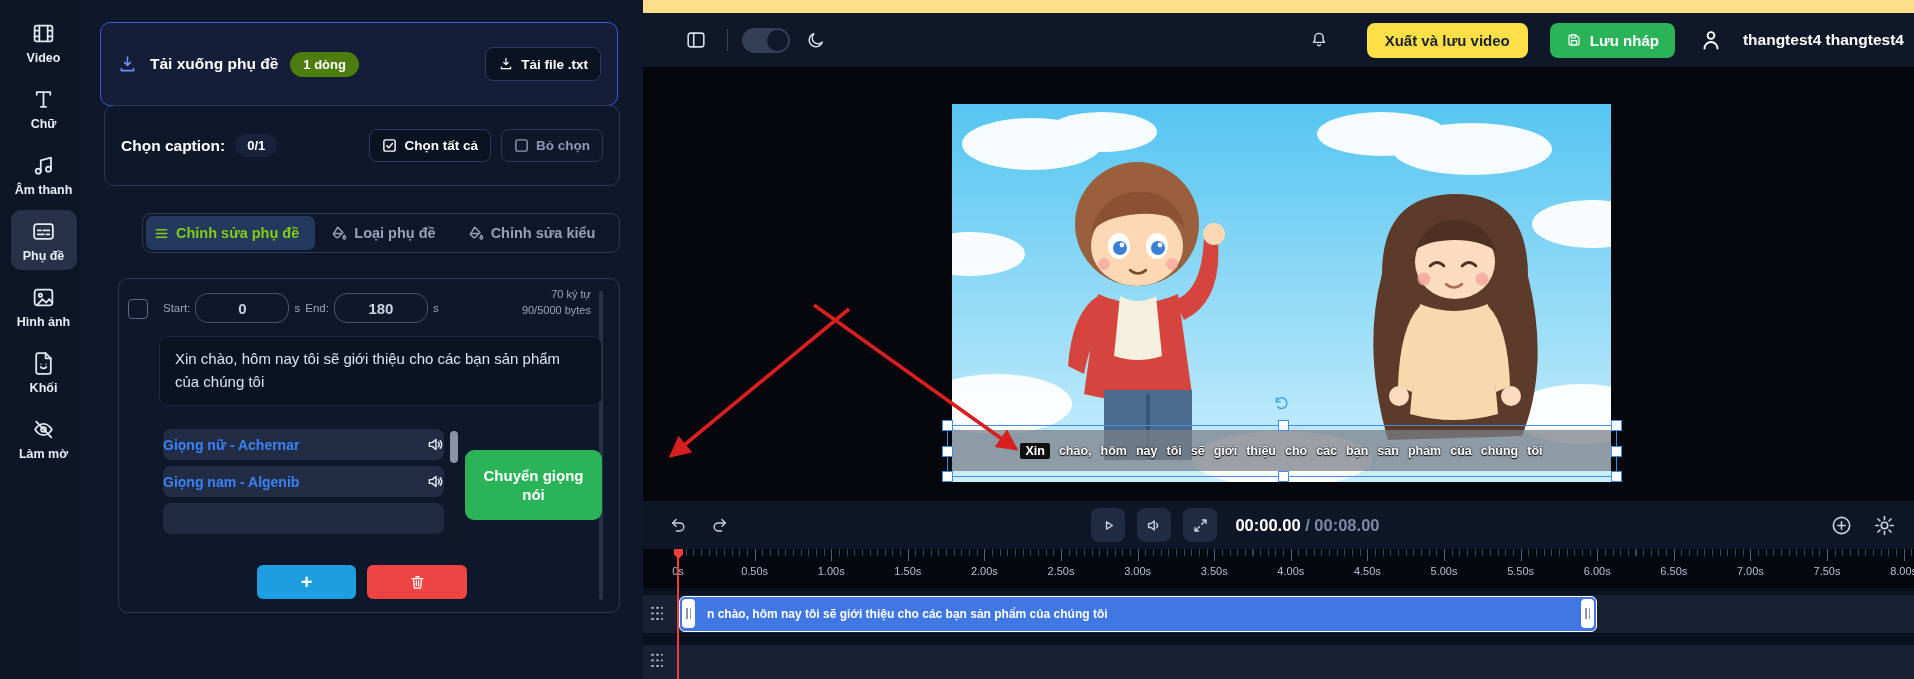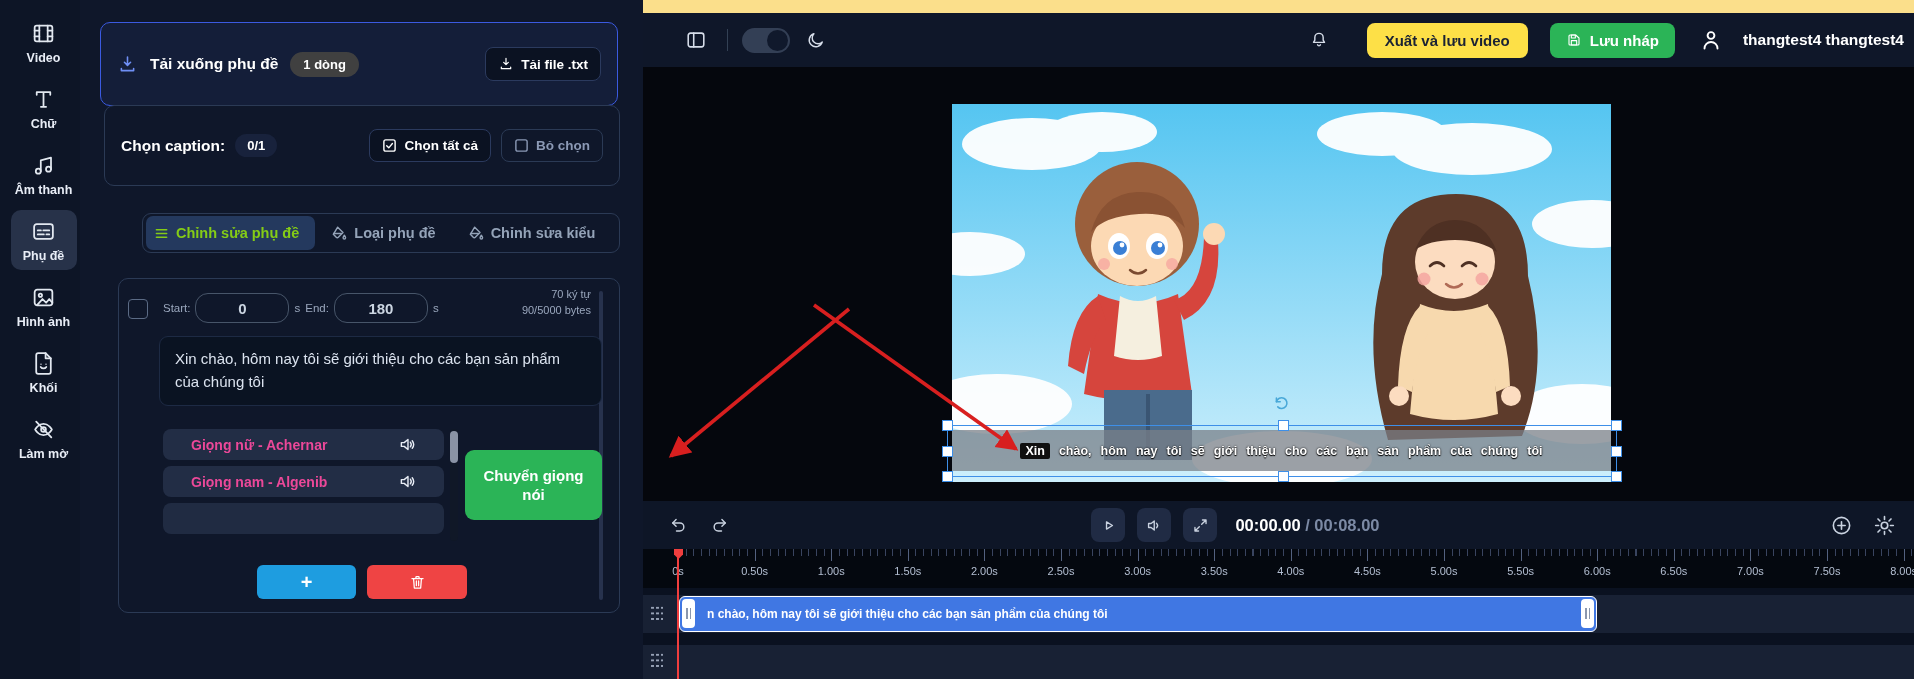--- a/index.html
+++ b/index.html
@@ -12,21 +12,21 @@
   .side-item{width:66px;padding:9px 0 7px;margin-bottom:6px;border-radius:10px;display:flex;flex-direction:column;
              align-items:center;gap:5px;color:#dfe6f2;cursor:pointer;}
   .side-item svg{stroke:#e2e8f0;fill:none;stroke-width:1.7;stroke-linecap:round;stroke-linejoin:round;}
   .side-item .lbl{font-size:12.5px;font-weight:700;color:#e8edf6;}
   .side-item.active{background:#273249;}
   
   .panel{position:absolute;left:80px;top:0;width:563px;height:679px;background:#0f172a;box-sizing:border-box;}
   .card-download{position:absolute;left:20px;top:22px;width:518px;height:84px;border:1px solid var(--card-border-blue,#3b5ae0);
                  background:#141e39;border-radius:10px;display:flex;align-items:center;padding:0 16px;box-sizing:border-box;gap:12px;}
   .dl-title{font-size:15.5px;font-weight:700;color:#fff;}
-  .badge{background:#404040;border-radius:14px;padding:5px 13px;font-size:13px;font-weight:700;color:#fff;}
+  .badge{background:#4d7c0f;border-radius:14px;padding:5px 13px;font-size:13px;font-weight:700;color:#fff;}
   .btn-dark{background:#0b1222;border:1px solid #2b3a5e;border-radius:8px;color:#fff;font-weight:700;font-size:13.5px;
             display:flex;align-items:center;gap:7px;padding:8px 12px;cursor:pointer;}
   .btn-dark svg,.card-download .dlic svg{stroke:#fff;fill:none;stroke-width:1.8;stroke-linecap:round;stroke-linejoin:round;}
   .card-caption{position:absolute;left:24px;top:105px;width:516px;height:81px;border:1px solid #2b3a55;border-radius:10px;
                 display:flex;align-items:center;padding:0 16px;box-sizing:border-box;gap:10px;}
   .cap-label{font-size:15.5px;font-weight:700;color:#fff;}
   .pill{background:#18223c;border-radius:13px;padding:4px 12px;font-size:13px;font-weight:700;color:#fff;}
   .btn-ghost{background:transparent;border:1px solid #2b3a55;border-radius:8px;color:#8b99b5;font-weight:700;font-size:13.5px;
              display:flex;gap:7px;padding:8px 12px;cursor:pointer;}
   .btn-ghost svg,.btn-darkchk svg{fill:none;stroke-linecap:round;stroke-linejoin:round;}
@@ -42,21 +42,21 @@
   .startrow{position:absolute;left:44px;top:14px;display:flex;align-items:center;gap:5px;}
   .startrow .sl{font-size:11.5px;color:#9aa7bd;}
   .num-input{width:88px;height:26px;background:transparent;border:1px solid #475569;border-radius:13px;color:#cbd5e1;
              font-size:15px;font-weight:600;text-align:center;font-family:inherit;}
   .counts{position:absolute;right:28px;top:8px;text-align:right;font-size:11px;color:#9aa7bd;line-height:1.45;}
   .sub-textarea{position:absolute;left:40px;top:57px;width:443px;height:70px;background:#0a1322;border:1px solid #1d2a44;
                 border-radius:9px;color:#dbe3ef;font-size:15px;line-height:1.5;padding:11px 15px;box-sizing:border-box;
                 font-family:inherit;resize:none;}
   .voice-list{position:absolute;left:44px;top:150px;width:281px;height:112px;overflow:hidden;}
   .voice-item{height:31px;margin-bottom:6px;background:#222d45;border-radius:8px;display:flex;align-items:center;
-              padding:0 28px;box-sizing:border-box;font-size:14px;font-weight:600;color:#ec4899;cursor:pointer;}
+              padding:0 0;box-sizing:border-box;font-size:14px;font-weight:600;color:#3b82f6;cursor:pointer;}
   .voice-item .vname{flex:1;}
   .voice-item svg{stroke:#e8edf6;fill:none;stroke-width:1.5;stroke-linecap:round;stroke-linejoin:round;}
   .voice-scroll{position:absolute;left:331px;top:150px;width:8px;height:112px;background:#101827;border-radius:4px;}
   .voice-thumb{position:absolute;left:0;top:2px;width:8px;height:32px;background:#8a93a5;border-radius:4px;}
   .btn-convert{position:absolute;left:346px;top:171px;width:137px;height:70px;background:var(--green,#2bb457);border:none;
                border-radius:9px;color:#fff;font-weight:700;font-size:15px;line-height:1.3;cursor:pointer;font-family:inherit;}
   .btn-plus{position:absolute;left:138px;top:286px;width:99px;height:34px;background:var(--light-blue,#1e9de0);border:none;
             border-radius:6px;color:#fff;font-size:20px;font-weight:700;cursor:pointer;}
   .btn-trash{position:absolute;left:248px;top:286px;width:100px;height:34px;background:var(--red,#ef4444);border:none;
              border-radius:6px;cursor:pointer;display:flex;align-items:center;justify-content:center;}

